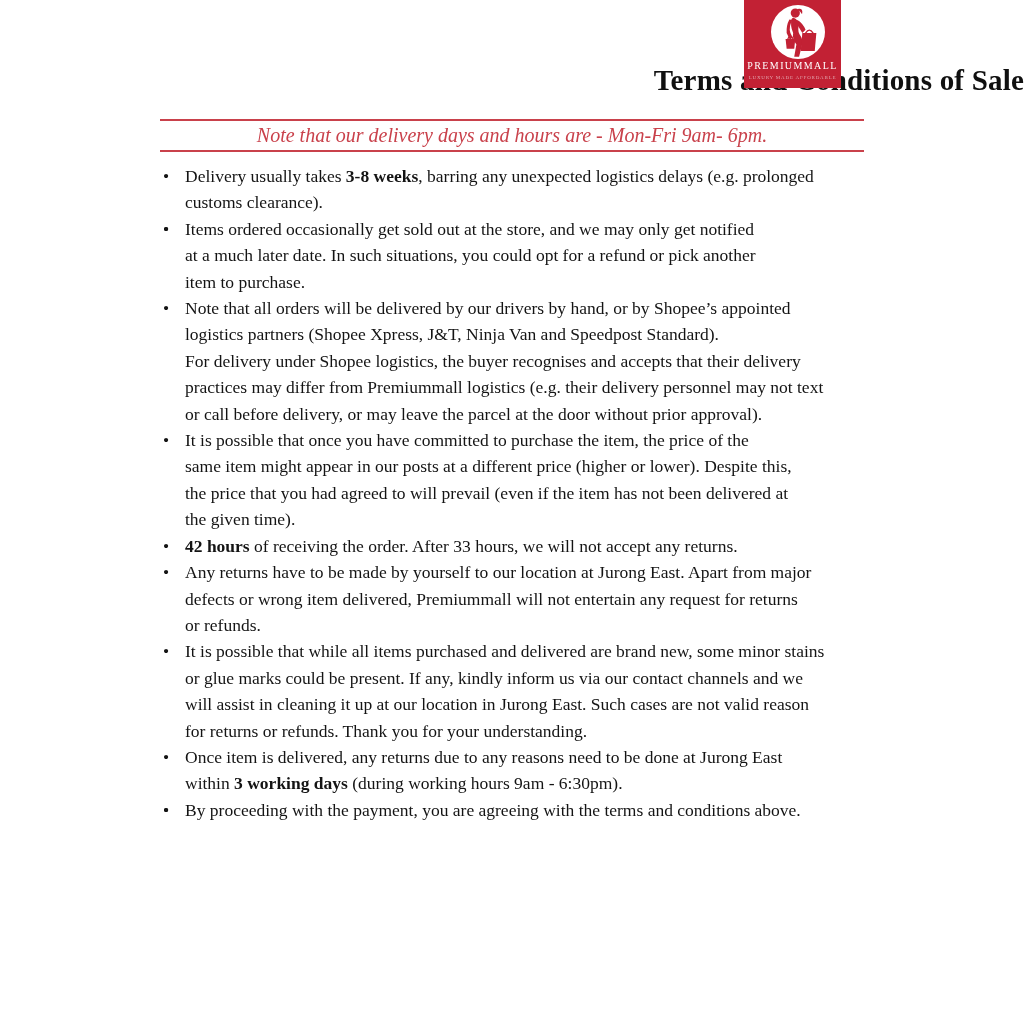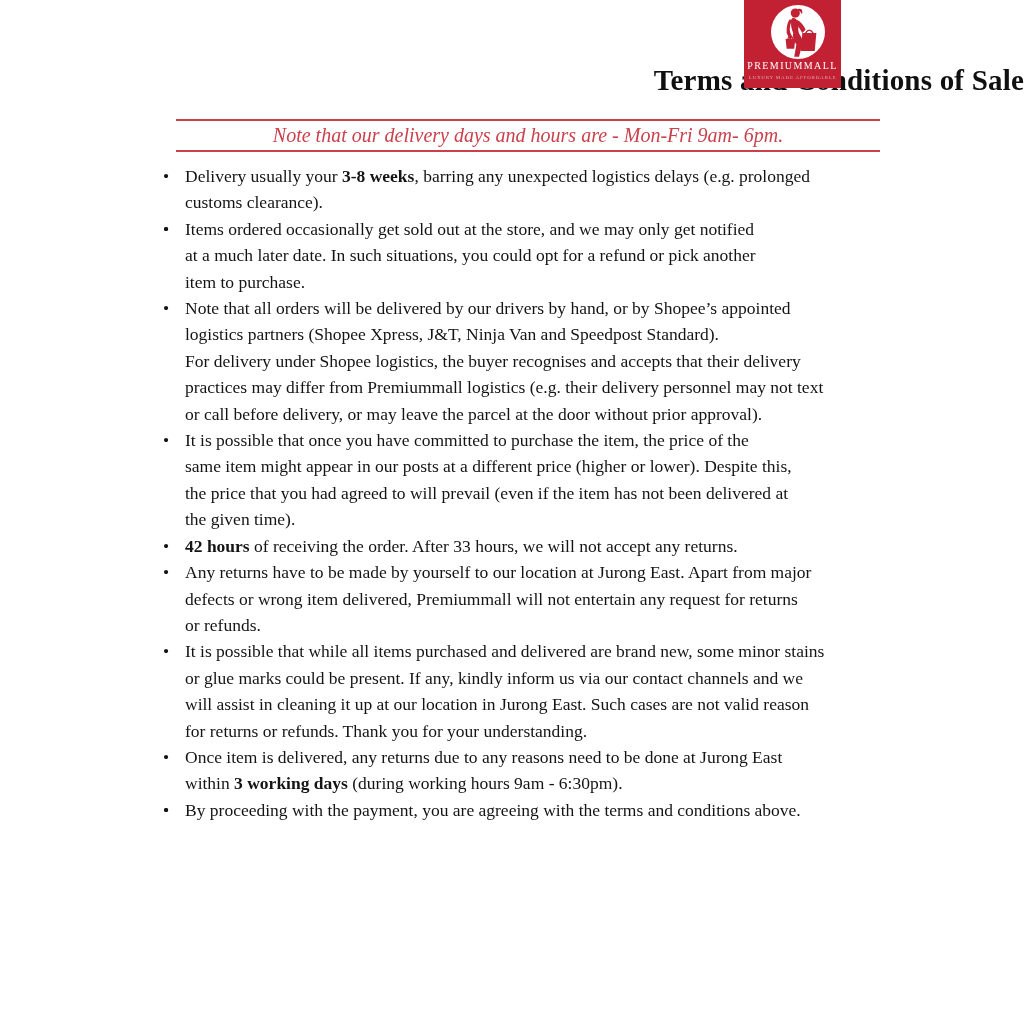--- a/index.html
+++ b/index.html
@@ -60,21 +60,21 @@
     top:75px;left:0;width:100%;
     color:#e2a5ad;
     font-size:5px;
     letter-spacing:0.8px;
     white-space:nowrap;
   }
 
   
   .note-band{
     position:absolute;
-    top:119px;left:176px;
+    top:119px;left:160px;
     width:704px;
     border-top:2px solid var(--accent);
     border-bottom:2px solid var(--accent);
     padding:1px 0 2px 0;
   }
   .note{
     margin:0;
     text-align:center;
     font-style:italic;
     font-size:20px;
@@ -129,21 +129,21 @@
     </div>
     <div class="logo-brand">PREMIUMMALL</div>
     <div class="logo-tagline">LUXURY MADE AFFORDABLE</div>
   </div>
 
   <div class="note-band">
     <p class="note">Note that our delivery days and hours are - Mon-Fri 9am- 6pm.</p>
   </div>
 
   <ul class="terms">
-      <li><span class="bullet">•</span><span class="term-text"><span>Delivery usually your </span><span class="bold">3-8 weeks</span><span>, barring any unexpected logistics delays (e.g. prolonged
+      <li><span class="bullet">•</span><span class="term-text"><span>Delivery usually takes </span><span class="bold">3-8 weeks</span><span>, barring any unexpected logistics delays (e.g. prolonged
 customs clearance).</span></span></li>
       <li><span class="bullet">•</span></li>
       <li><span class="bullet">•</span><span class="term-text"><span>Items ordered occasionally get sold out at the store, and we may only get notified
 at a much later date. In such situations, you could opt for a refund or pick another
 item to purchase.</span></span></li>
       <li><span class="bullet">•</span><span class="term-text"><span>Note that all orders will be delivered by our drivers by hand, or by Shopee’s appointed
 logistics partners (Shopee Xpress, J&amp;T, Ninja Van and Speedpost Standard).
 For delivery under Shopee logistics, the buyer recognises and accepts that their delivery
 practices may differ from Premiummall logistics (e.g. their delivery personnel may not text
 or call before delivery, or may leave the parcel at the door without prior approval).</span></span></li>

